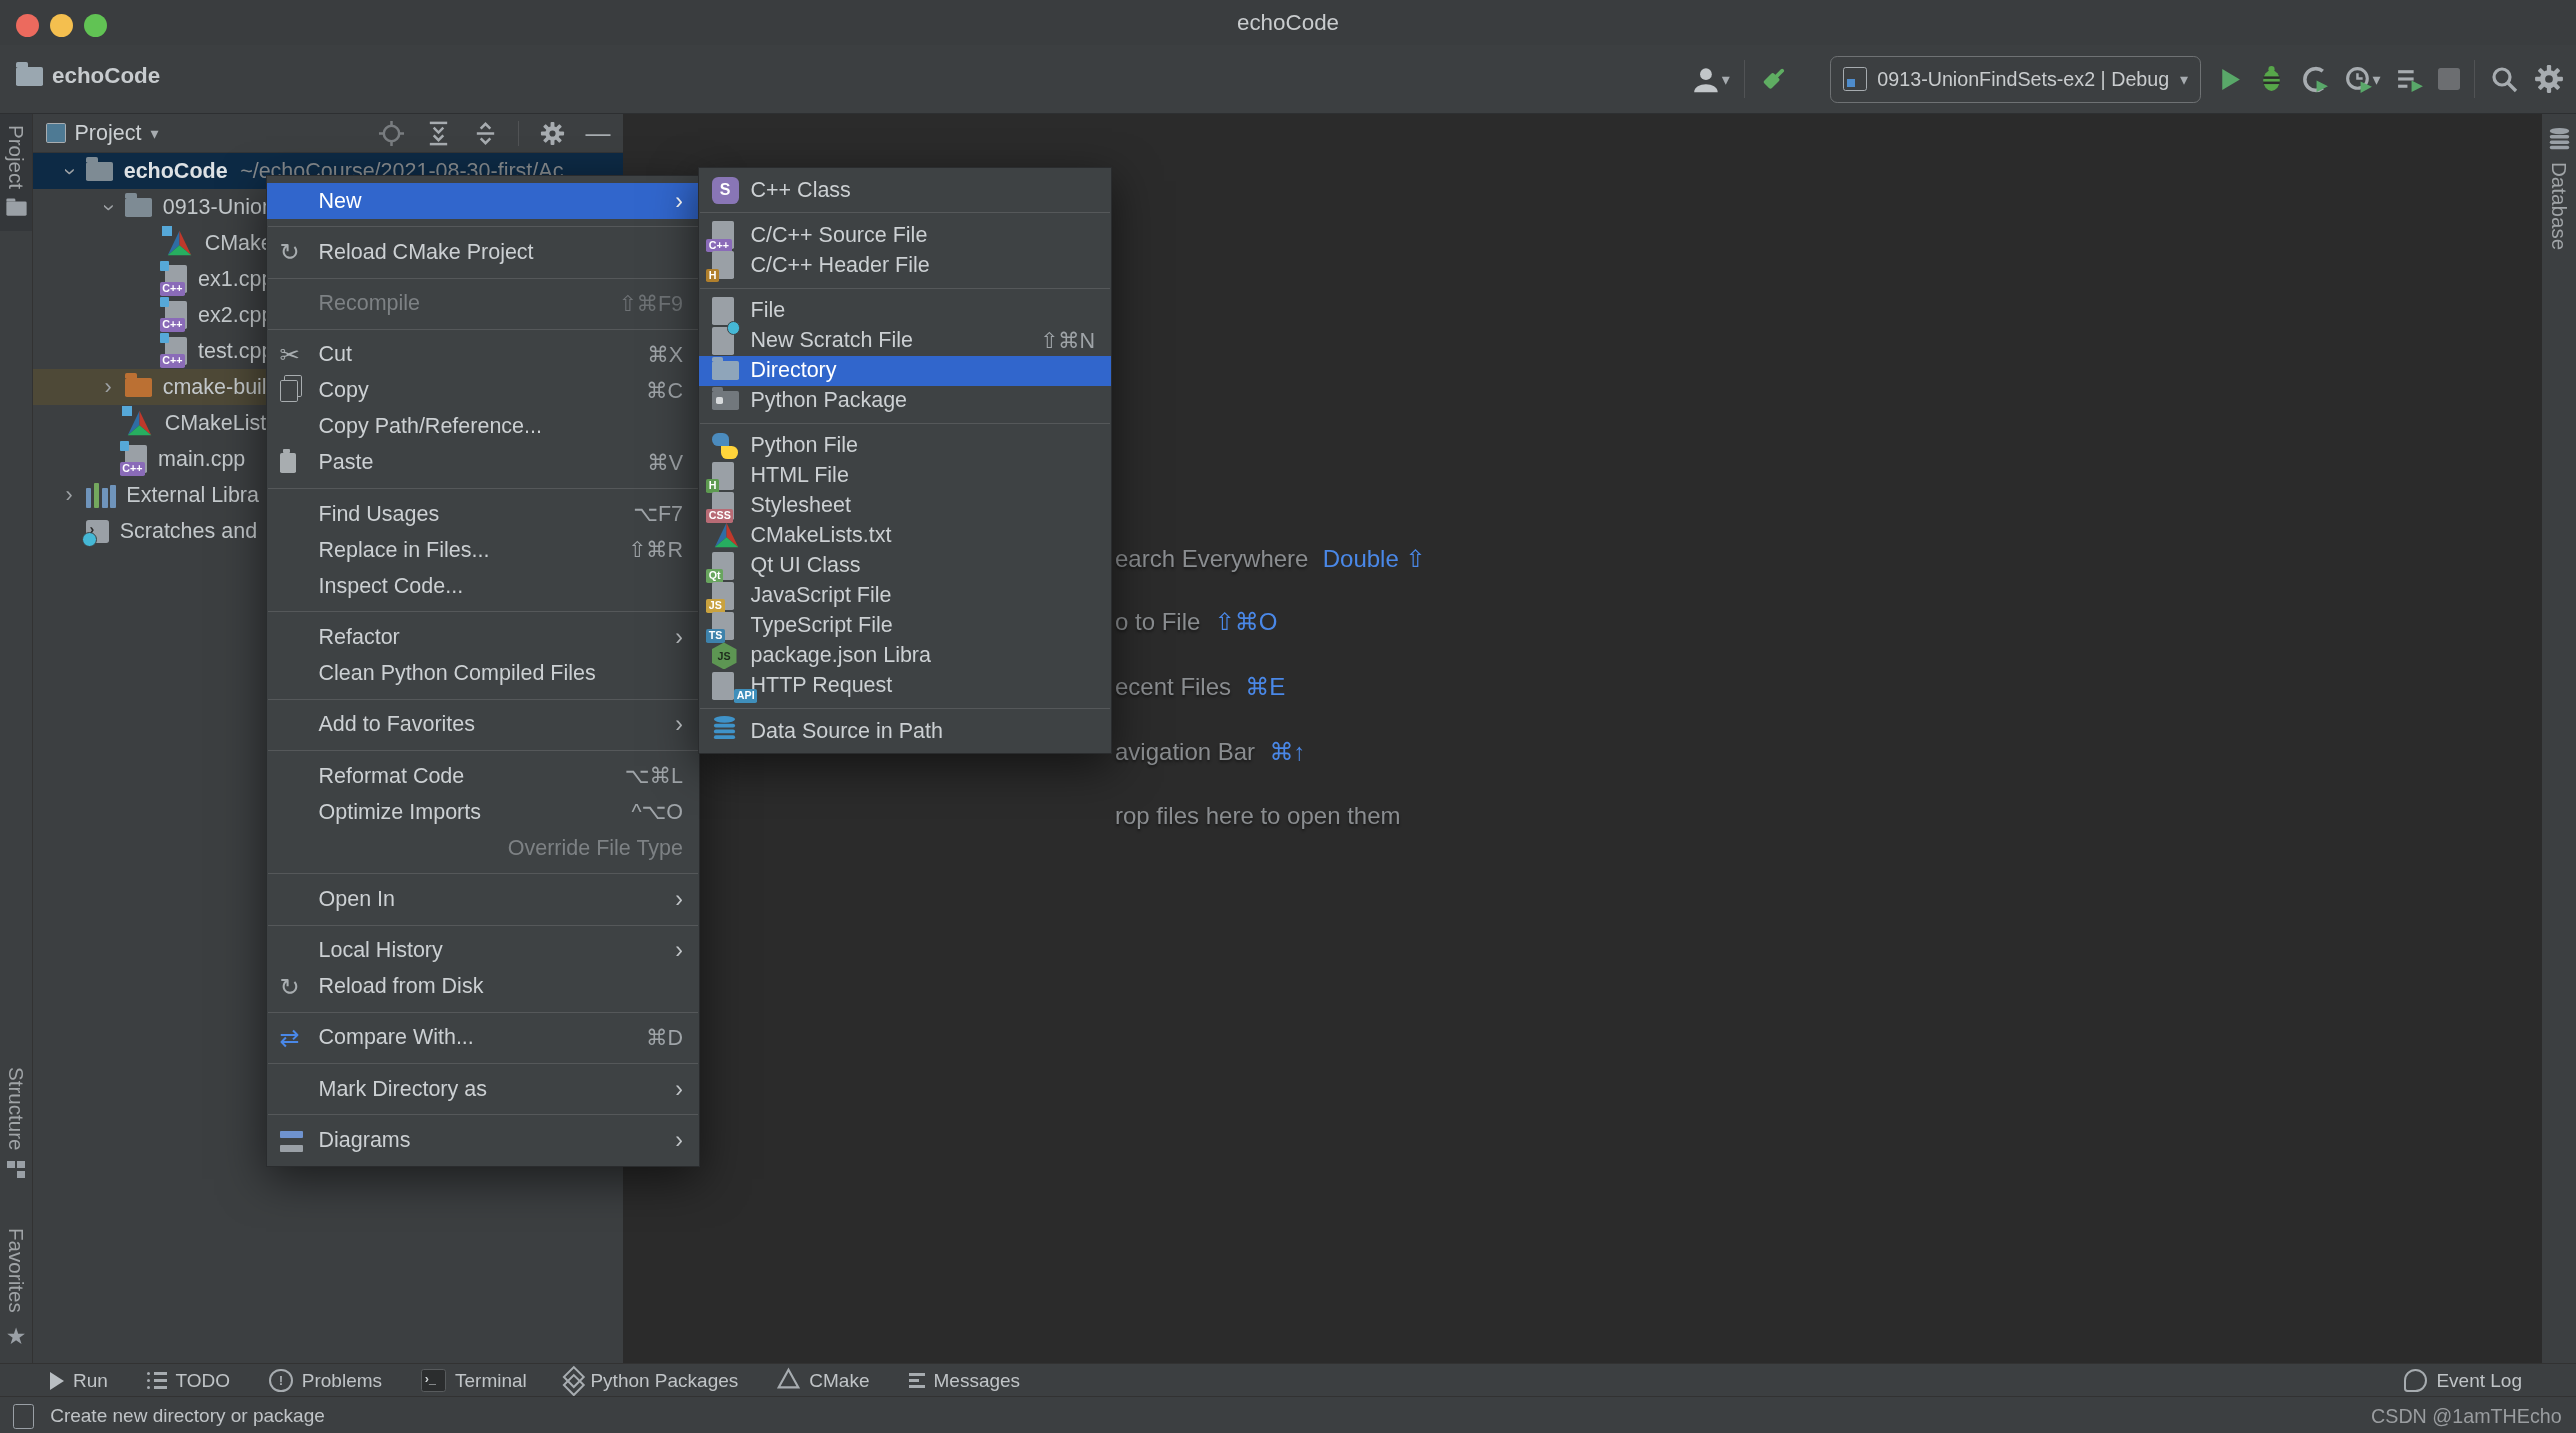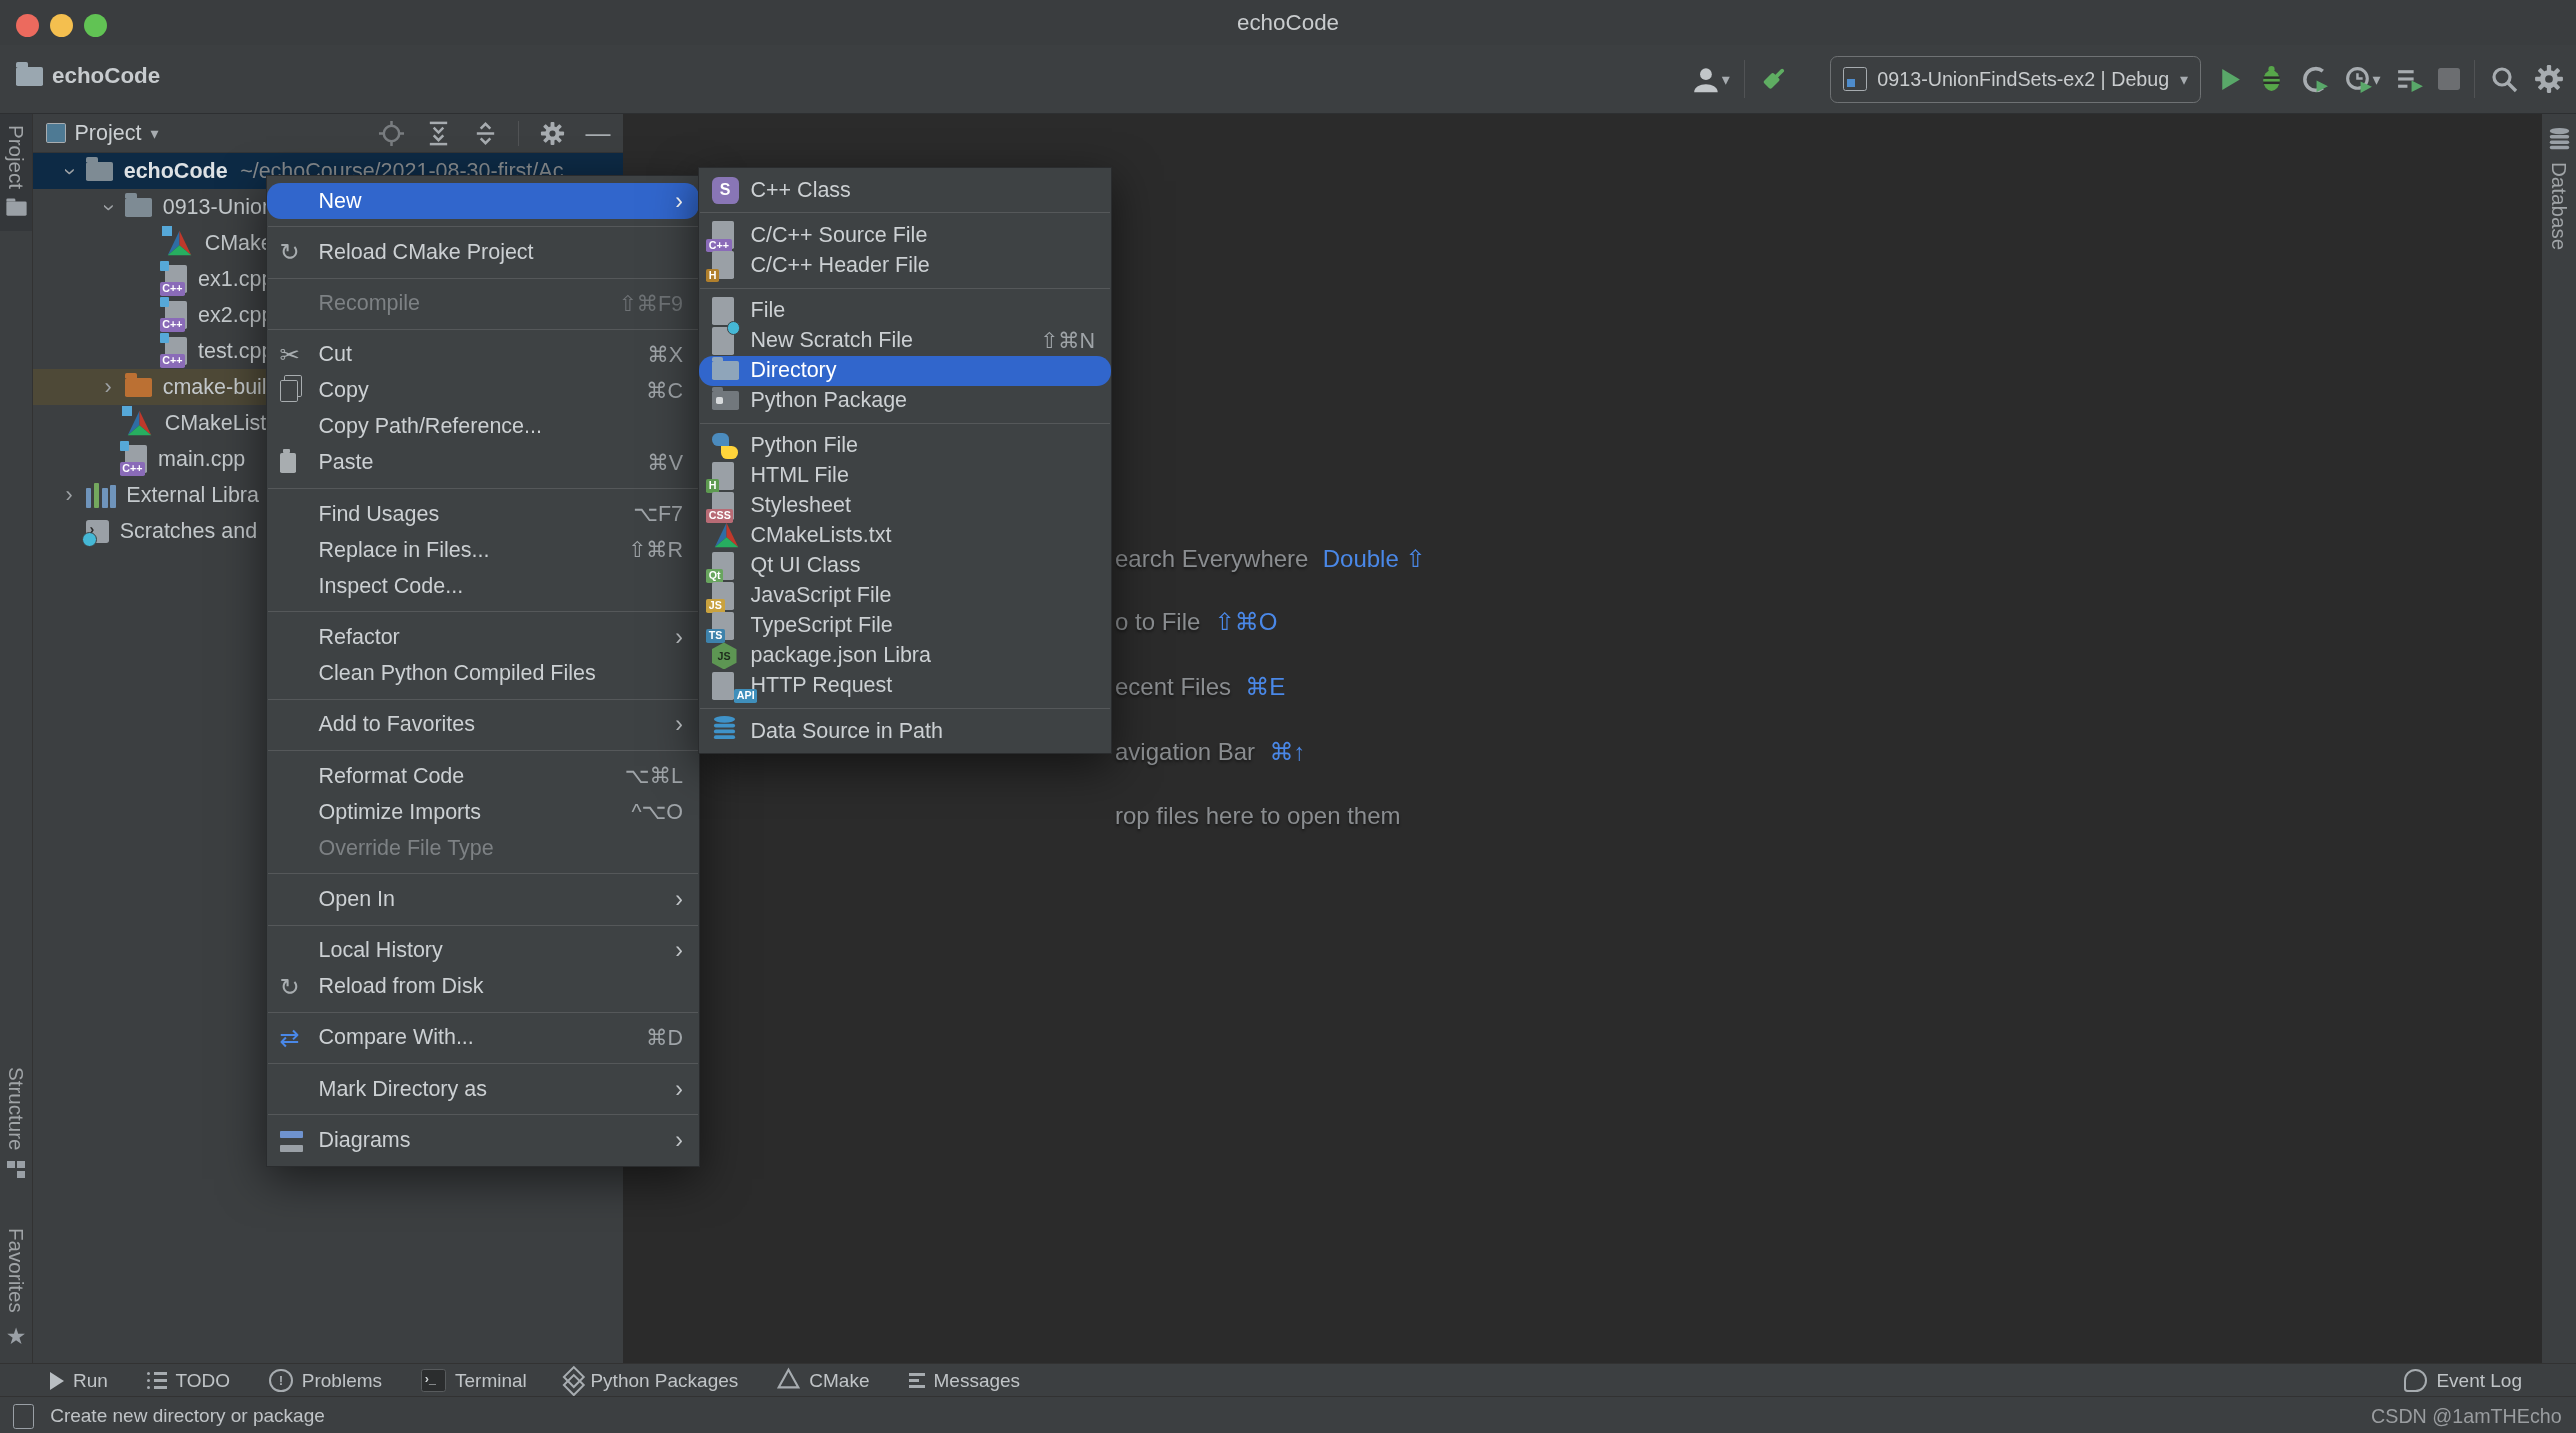--- a/index.html
+++ b/index.html
@@ -74,22 +74,22 @@
   
   .menu{position:absolute;background:#3e4244;border:0.9px solid #2a2c2e;box-shadow:0 12.5px 43px rgba(0,0,0,.55);padding:7.2px 0;z-index:5;}
   #ctxmenu{left:266px;top:175px;width:432px;}
   #submenu{left:698px;top:167px;width:412px;z-index:6;}
   .mi{display:flex;align-items:center;height:36px;padding:0 16px 0 12.5px;font-size:21.5px;color:#ccd0d3;}
   #submenu .mi{height:30px;}
   .mi .mic{width:39px;display:flex;align-items:center;justify-content:flex-start;flex:none;}
   .mi .mlabel{white-space:nowrap;}
   .mi .mshort{margin-left:auto;color:#9fa4a8;white-space:nowrap;}
   .mi .marrow{margin-left:auto;color:#c0c4c7;font-size:23px;}
-  .mi.selrow{background:#3166cc;color:#fff;border-radius:14px;} .mi.selrow .mshort,.mi.selrow .marrow{color:#fff;}
-  .mi.dis{color:#7d8184;} .mi.dis .mshort{color:#6e7275;}
+  .mi.selrow{background:#3166cc;color:#fff;} .mi.selrow .mshort,.mi.selrow .marrow{color:#fff;}
+  .mi.dis{color:#7d8184;justify-content:flex-end;} .mi.dis .mshort{color:#6e7275;}
   .msep{height:0.9px;background:#55585a;margin:7.2px 0.9px;}
   
   #bottombar{position:absolute;left:0;top:1363px;width:2576px;height:33px;background:#3c3f41;border-top:0.9px solid #323232;display:flex;align-items:center;font-size:19px;color:#c0c4c7;}
   #bb-left{display:flex;align-items:center;gap:39px;margin-left:50px;}
   .bbitem{display:flex;align-items:center;gap:9px;}
   #bb-right{margin-left:auto;margin-right:54px;display:flex;align-items:center;gap:9px;}
   #statusbar{position:absolute;left:0;top:1396px;width:2576px;height:38px;background:#3c3f41;border-top:0.9px solid #323232;display:flex;align-items:center;font-size:19px;color:#bfc3c6;}
   #status-icon{margin-left:12.5px;width:19.7px;height:23px;border:1.8px solid #9aa0a6;border-radius:2.7px;}
   #status-msg{margin-left:16px;}
   #watermark{margin-left:auto;margin-right:14.3px;color:#9a9da0;font-size:19.7px;}

